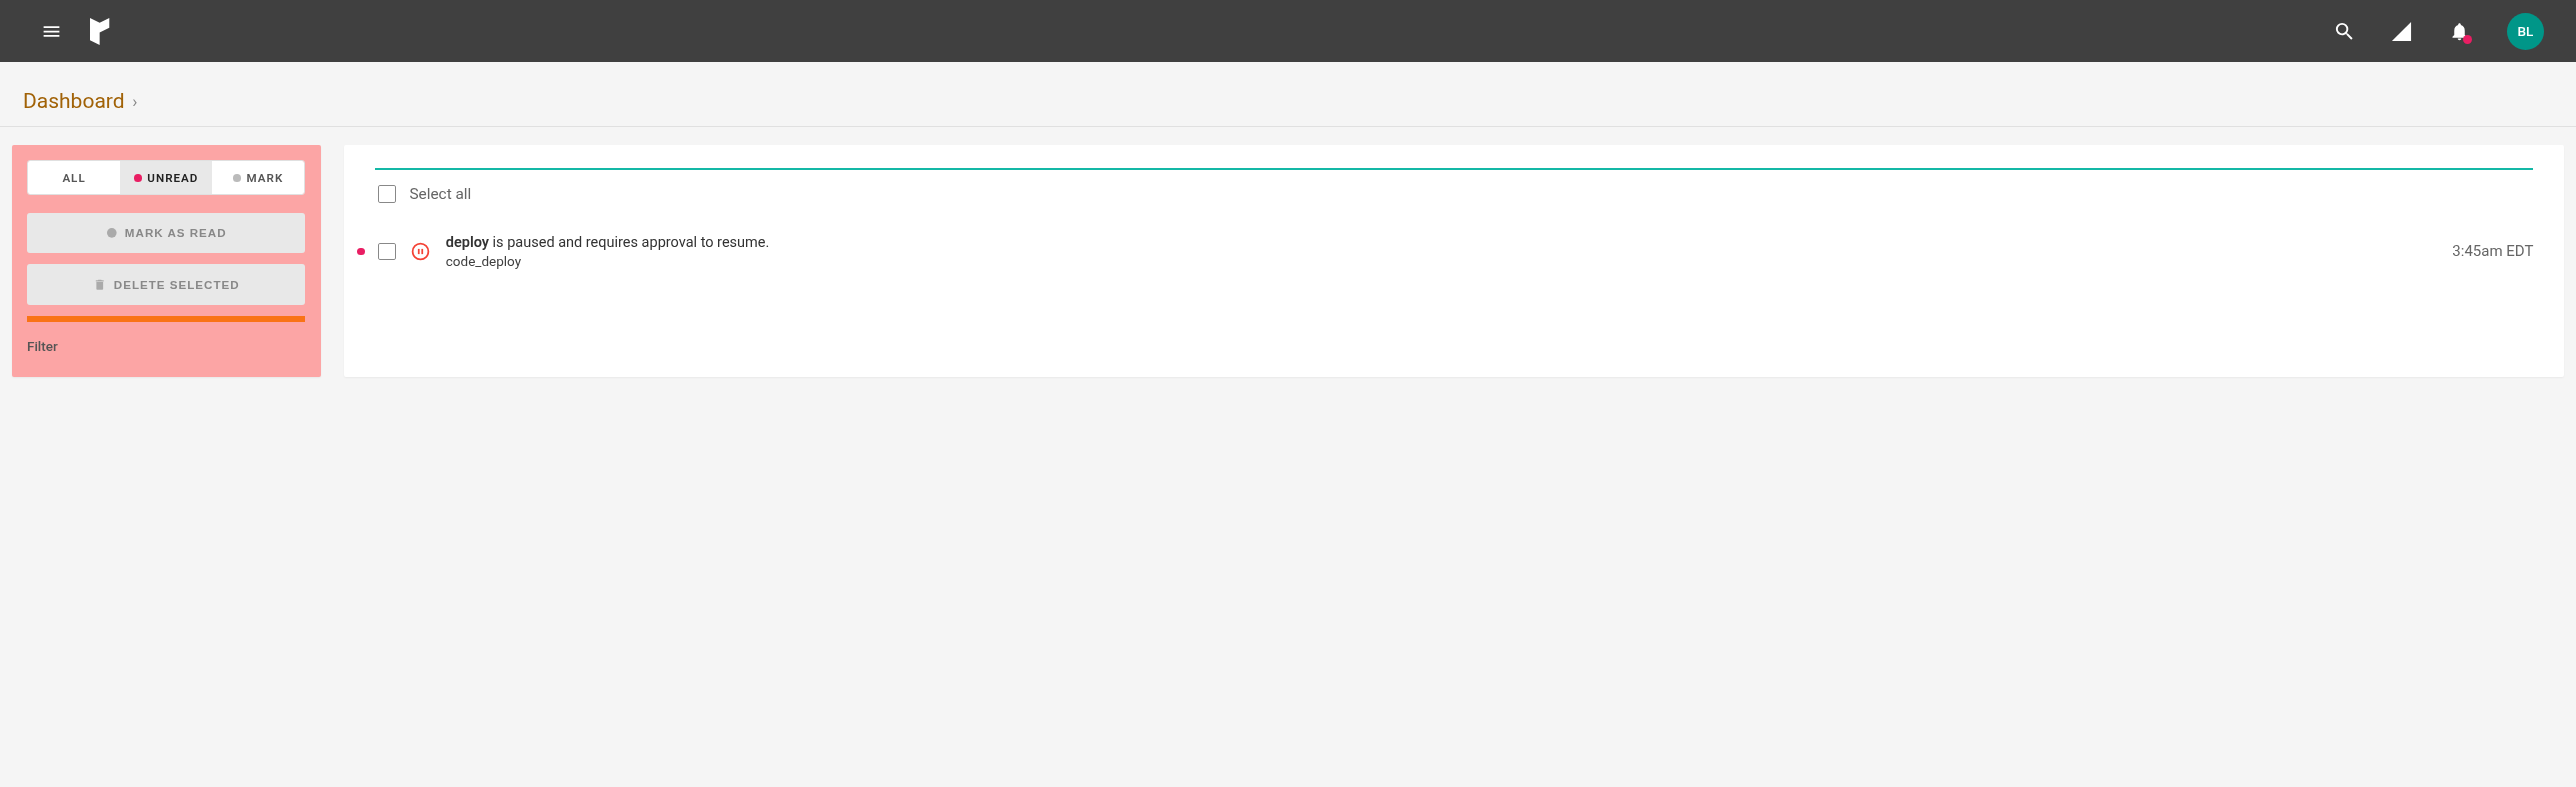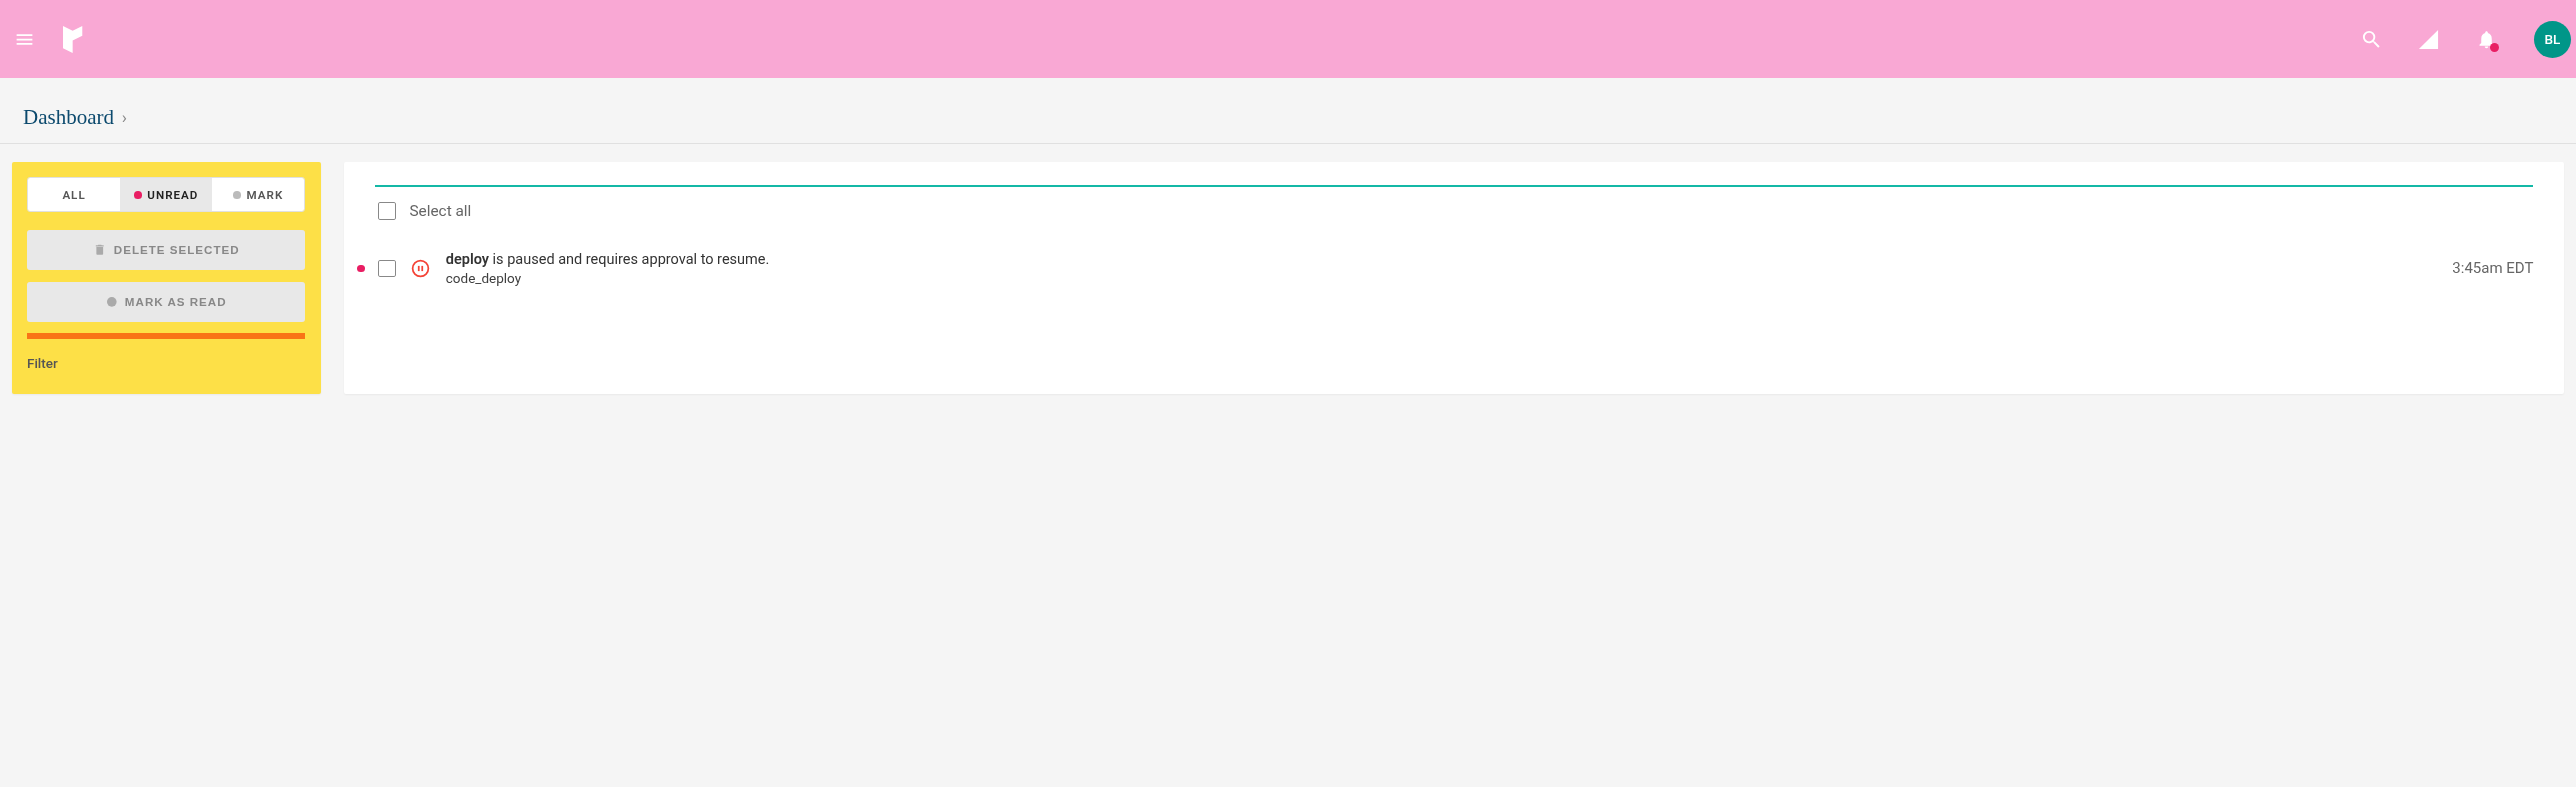--- a/index.html
+++ b/index.html
@@ -6,25 +6,25 @@
       margin: 0;
       padding: 0;
       box-sizing: border-box;
     }
     body {
       font-family: -apple-system, BlinkMacSystemFont, "Segoe UI", Roboto, "Helvetica Neue", Arial, sans-serif;
       background: #f5f5f5;
       color: #333;
     }
     .topbar {
-      background: #f9a8d4;
-      height: 78px;
-      display: flex;
-      align-items: center;
-      padding: 0 5px;
+      background: #404040;
+      height: 62px;
+      display: flex;
+      align-items: center;
+      padding: 0 32px;
       gap: 15.4px;
     }
     .menu-btn {
       color: white;
       cursor: pointer;
       display: flex;
       align-items: center;
       justify-content: center;
       width: 39px;
       height: 39px;
@@ -82,38 +82,37 @@
       text-transform: uppercase;
       font-weight: 500;
     }
     .breadcrumb {
       margin-top: 5.8px;
       display: flex;
       align-items: center;
       gap: 7.7px;
     }
     .breadcrumb-link {
-      color: #0c4a6e;
+      color: #a16207;
       font-size: 21px;
       font-weight: 400;
       cursor: pointer;
-      font-family: Liberation Serif, serif;
     }
     .breadcrumb-chevron {
       color: #888;
       font-size: 17.4px;
     }
     .content {
       display: flex;
       gap: 23px;
       padding: 17.4px 11.6px;
     }
     .sidebar {
       width: 309px;
-      background: #fde047;
+      background: #fca5a5;
       border-radius: 1.9px;
       padding: 15.4px;
       box-shadow: 0 1px 1.9px rgba(0,0,0,0.05);
     }
     .tab-group {
       display: flex;
       border: 1px solid #e0e0e0;
       border-radius: 2.9px;
       overflow: hidden;
       margin-bottom: 17.4px;
@@ -286,30 +285,30 @@
       <div class="tab active">
         <span class="tab-dot pink"></span>
         <span>UNREAD</span>
       </div>
       <div class="tab">
         <span class="tab-dot grey"></span>
         <span>MARK</span>
       </div>
     </div>
     <button class="action-btn">
+      <svg width="11.6" height="11.6" viewBox="0 0 12 12" fill="#aaa">
+          <circle cx="6" cy="6" r="5"></circle>
+        </svg>
+      <span>MARK AS READ</span>
+    </button>
+    <button class="action-btn">
       <svg width="13.5" height="13.5" viewBox="0 0 24 24" fill="#aaa">
           <path d="M6 19c0 1.1.9 2 2 2h8c1.1 0 2-.9 2-2V7H6v12zM19 4h-3.5l-1-1h-5l-1 1H5v2h14V4z"></path>
         </svg>
       <span>DELETE SELECTED</span>
-    </button>
-    <button class="action-btn">
-      <svg width="11.6" height="11.6" viewBox="0 0 12 12" fill="#aaa">
-          <circle cx="6" cy="6" r="5"></circle>
-        </svg>
-      <span>MARK AS READ</span>
     </button>
     <div class="filter-section">
       <div class="filter-label">Filter</div>
     </div>
   </div>
 
   <div class="main">
     <div class="select-all-row">
       <div class="checkbox"></div>
       <span class="select-all-label">Select all</span>

